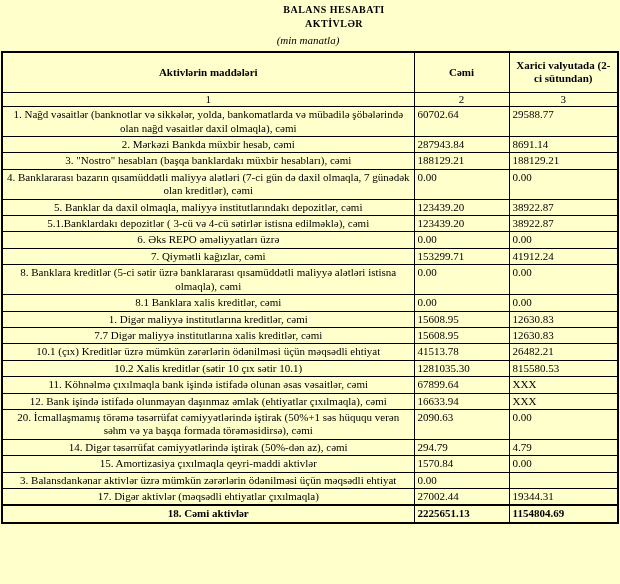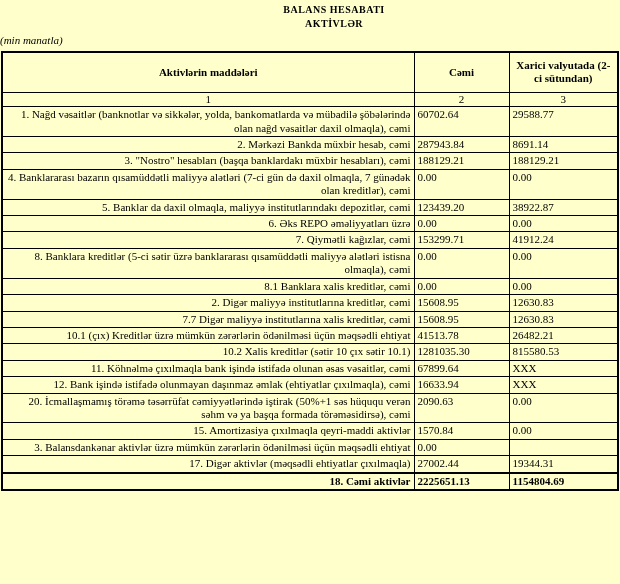--- a/index.html
+++ b/index.html
@@ -12,21 +12,21 @@
   body { height: 584px; overflow: hidden; }
   .titles { text-align: center; padding-top: 3px; }
   .title-line {
     font-weight: bold;
     font-size: 10px;
     line-height: 1.35;
     letter-spacing: 0.5px;
     margin-left: 48px;
   }
   .unit-note {
-    text-align: left;
+    text-align: center;
     font-style: italic;
     font-size: 11px;
     padding: 4px 4px 1px 0;
   }
   table.assets {
     width: 616px;
     margin: 4px auto;
     border-collapse: collapse;
     table-layout: fixed;
   }
@@ -40,21 +40,21 @@
   col.c2 { width: 95px; }
   col.c3 { width: 109px; }
   thead th {
     font-weight: bold;
     text-align: center;
     vertical-align: middle;
   }
   thead tr.main-head th { padding: 6px 4px; }
   thead tr.idx th { font-weight: normal; padding: 0 3px; }
   tbody td { vertical-align: top; }
-  tbody td.desc { text-align: right; }
+  tbody td.desc { text-align: center; }
   tbody td.num { text-align: left; }
   tr.grand td { font-weight: bold; border-top-width: 2px; }
   table.assets { border: 2px solid #000; }
 </style>
 </head>
 <body>
 
 <div class="page">
   <div class="titles">
     <div class="title-line">BALANS HESABATI</div>
@@ -100,41 +100,46 @@
         <td class="desc">4. Banklararası bazarın qısamüddətli maliyyə alətləri (7-ci gün də daxil olmaqla, 7 günədək olan kreditlər), cəmi</td>
         <td class="num">0.00</td>
         <td class="num">0.00</td>
       </tr>
       <tr>
         <td class="desc">5. Banklar da daxil olmaqla, maliyyə institutlarındakı depozitlər, cəmi</td>
         <td class="num">123439.20</td>
         <td class="num">38922.87</td>
       </tr>
       <tr>
+        <td class="desc">5.1.Banklardakı depozitlər ( 3-cü və 4-cü sətirlər istisna edilməklə), cəmi</td>
+        <td class="num">123439.20</td>
+        <td class="num">38922.87</td>
+      </tr>
+      <tr>
         <td class="desc">6. Əks REPO əməliyyatları üzrə</td>
         <td class="num">0.00</td>
         <td class="num">0.00</td>
       </tr>
       <tr>
         <td class="desc">7. Qiymətli kağızlar, cəmi</td>
         <td class="num">153299.71</td>
         <td class="num">41912.24</td>
       </tr>
       <tr>
         <td class="desc">8. Banklara kreditlər (5-ci sətir üzrə banklararası qısamüddətli maliyyə alətləri istisna olmaqla), cəmi</td>
         <td class="num">0.00</td>
         <td class="num">0.00</td>
       </tr>
       <tr>
         <td class="desc">8.1 Banklara xalis kreditlər, cəmi</td>
         <td class="num">0.00</td>
         <td class="num">0.00</td>
       </tr>
       <tr>
-        <td class="desc">2. Digər maliyyə institutlarına kreditlər, cəmi</td>
+        <td class="desc">1. Digər maliyyə institutlarına kreditlər, cəmi</td>
         <td class="num">15608.95</td>
         <td class="num">12630.83</td>
       </tr>
       <tr>
         <td class="desc">7.7 Digər maliyyə institutlarına xalis kreditlər, cəmi</td>
         <td class="num">15608.95</td>
         <td class="num">12630.83</td>
       </tr>
       <tr>
         <td class="desc">10.1 (çıx) Kreditlər üzrə mümkün zərərlərin ödənilməsi üçün məqsədli ehtiyat</td>
@@ -155,20 +160,25 @@
         <td class="desc">12. Bank işində istifadə olunmayan daşınmaz əmlak (ehtiyatlar çıxılmaqla), cəmi</td>
         <td class="num">16633.94</td>
         <td class="num">XXX</td>
       </tr>
       <tr>
         <td class="desc">20. İcmallaşmamış törəmə təsərrüfat cəmiyyətlərində iştirak (50%+1 səs hüququ verən səhm və ya başqa formada törəməsidirsə), cəmi</td>
         <td class="num">2090.63</td>
         <td class="num">0.00</td>
       </tr>
       <tr>
+        <td class="desc">14. Digər təsərrüfat cəmiyyətlərində iştirak (50%-dən az), cəmi</td>
+        <td class="num">294.79</td>
+        <td class="num">4.79</td>
+      </tr>
+      <tr>
         <td class="desc">15. Amortizasiya çıxılmaqla qeyri-maddi aktivlər</td>
         <td class="num">1570.84</td>
         <td class="num">0.00</td>
       </tr>
       <tr>
         <td class="desc">3. Balansdankənar aktivlər üzrə mümkün zərərlərin ödənilməsi üçün məqsədli ehtiyat</td>
         <td class="num">0.00</td>
         <td class="num"></td>
       </tr>
       <tr>

